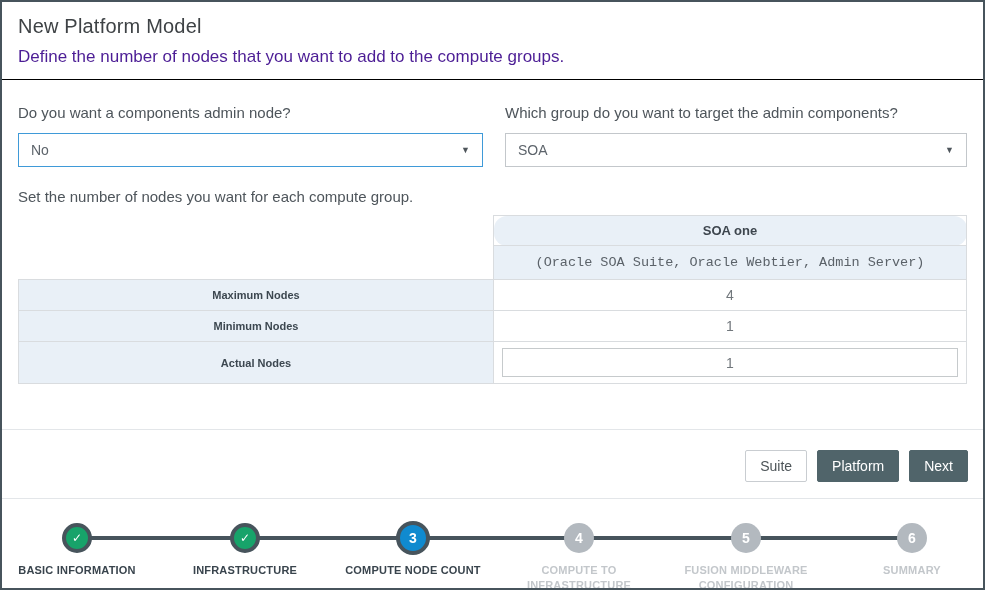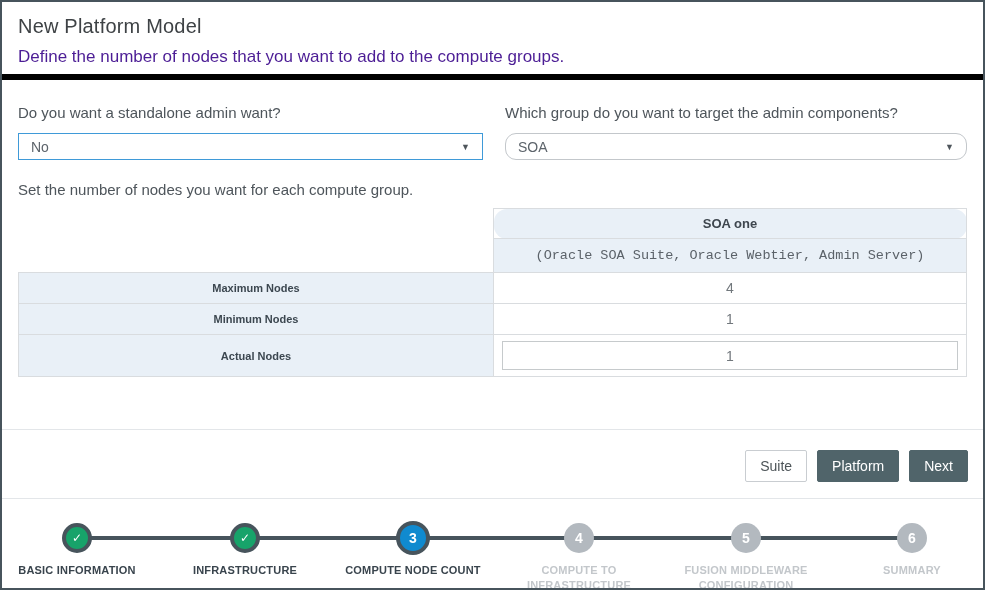--- a/index.html
+++ b/index.html
@@ -14,44 +14,44 @@
     border: 2px solid var(--ring, #47545c);
     background: #fff;
     position: relative;
     overflow: hidden;
   }
 
   
   .dlg-header {
     height: 78px;
     padding: 13px 16px 0 16px;
-    border-bottom: 6px solid #000000;
+    border-bottom: 1px solid #000000;
   }
   .dlg-header h1 {
     font-size: 20px; font-weight: 400; color: #3e4245; letter-spacing: .2px;
   }
   .dlg-header p {
     margin-top: 9px; font-size: 17px; color: #4c1d95;
   }
 
   
   .dlg-body { height: 325px; padding: 0 16px; }
   .questions-row, .selects-row { display: flex; }
   .questions-row { margin-top: 24px; font-size: 15px; color: #4e555b; }
   .q-left { width: 465px; }
   .q-right { flex: 1; margin-left: 22px; }
   .selects-row { margin-top: 12px; }
   .select {
-    height: 27px; display: flex; align-items: center; justify-content: space-between;
+    height: 34px; display: flex; align-items: center; justify-content: space-between;
     background: #fff; border: 1px solid #c3c7cb; padding: 0 12px;
     font-size: 14px; color: #5d646b; cursor: pointer;
   }
   .select.focused { border-color: var(--focus-blue, #3f9ad8); }
   .select.left { width: 465px; }
-  .select.right { flex: 1; margin-left: 22px; border-radius: 11px; }
+  .select.right { flex: 1; margin-left: 22px; }
   .select-arrow { font-size: 9px; color: #4e555b; }
 
   .instruction { margin: 21px 0 10px 0; font-size: 15px; color: #4e555b; }
 
   
   table.nodes-table { width: 100%; border-collapse: collapse; table-layout: fixed; }
   .nodes-table col.c1 { width: 475px; }
   .nodes-table td.empty { border: none; background: #fff; }
   .nodes-table th, .nodes-table td { border: 1px solid #d9dcdf; }
   .nodes-table th.col-header {
@@ -125,21 +125,21 @@
 
 <div class="dialog">
 
   <div class="dlg-header">
     <h1>New Platform Model</h1>
     <p>Define the number of nodes that you want to add to the compute groups.</p>
   </div>
 
   <div class="dlg-body">
     <div class="questions-row">
-      <div class="q-left">Do you want a standalone admin want?</div>
+      <div class="q-left">Do you want a components admin node?</div>
       <div class="q-right">Which group do you want to target the admin components?</div>
     </div>
 
     <div class="selects-row">
       <div class="select left focused">
         <span>No</span>
         <span class="select-arrow">▼</span>
       </div>
       <div class="select right">
         <span>SOA</span>

